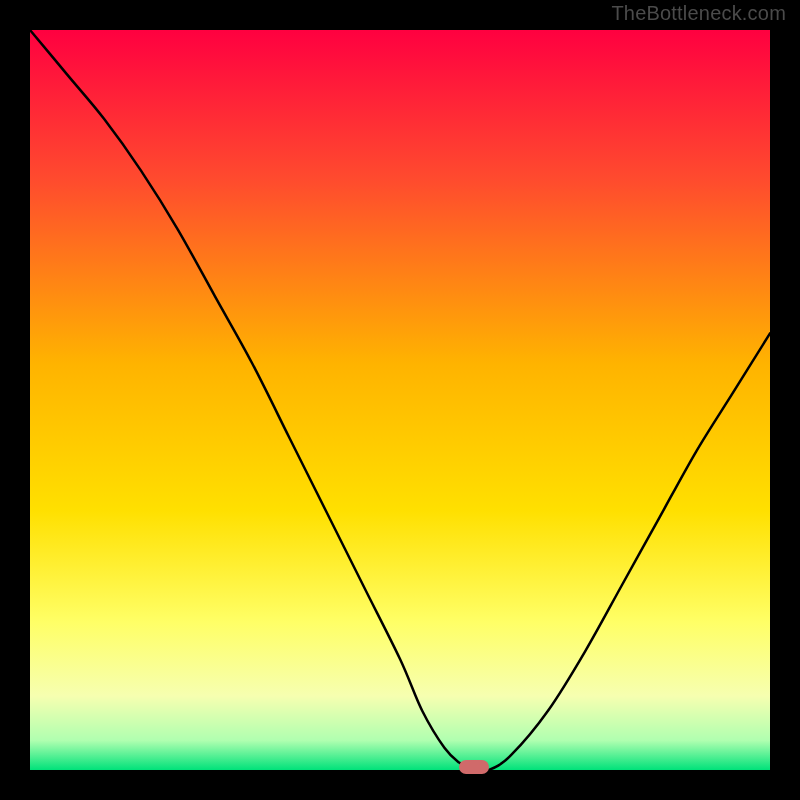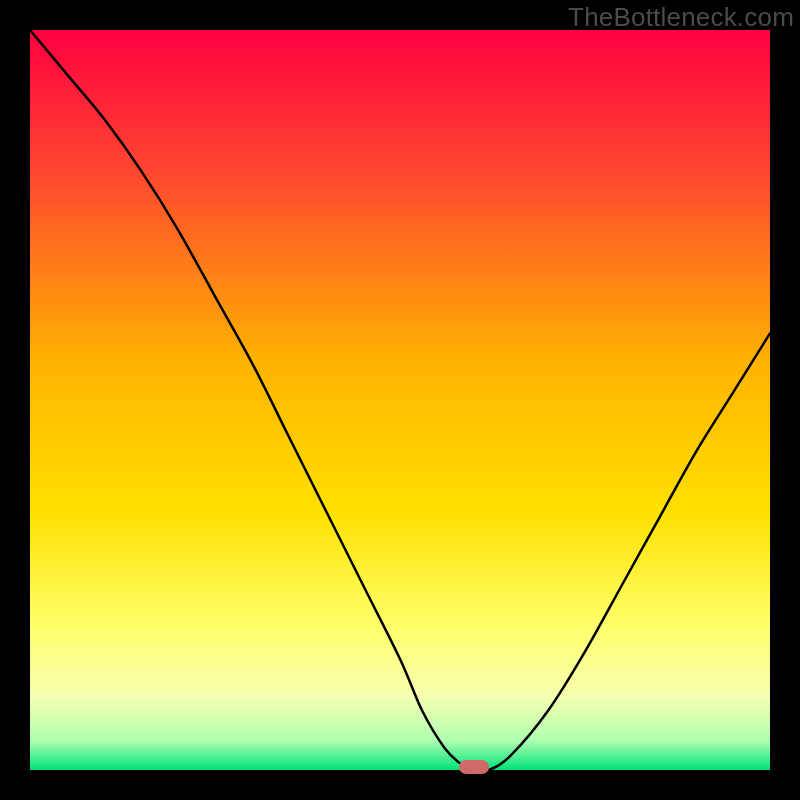--- a/index.html
+++ b/index.html
@@ -12,22 +12,22 @@
     font-family: Arial, Helvetica, sans-serif;
   }
   .container {
     position: relative;
     width: 800px;
     height: 800px;
   }
   .watermark {
     position: absolute;
     top: 2px;
-    right: 6px;
-    font-size: 26px;
+    right: 14px;
+    font-size: 20px;
     font-weight: 400;
     color: #4b4b4b;
     letter-spacing: 0.2px;
     z-index: 10;
     font-family: Arial, sans-serif;
   }
   svg {
     display: block;
   }
 </style>

